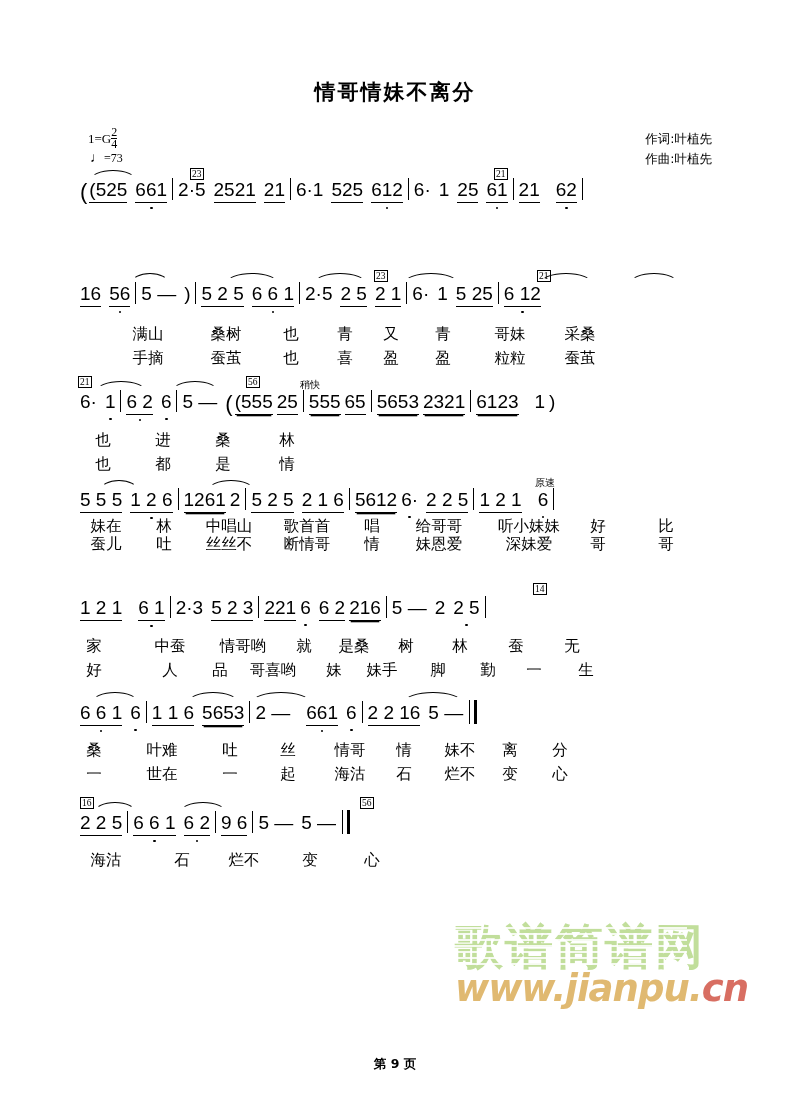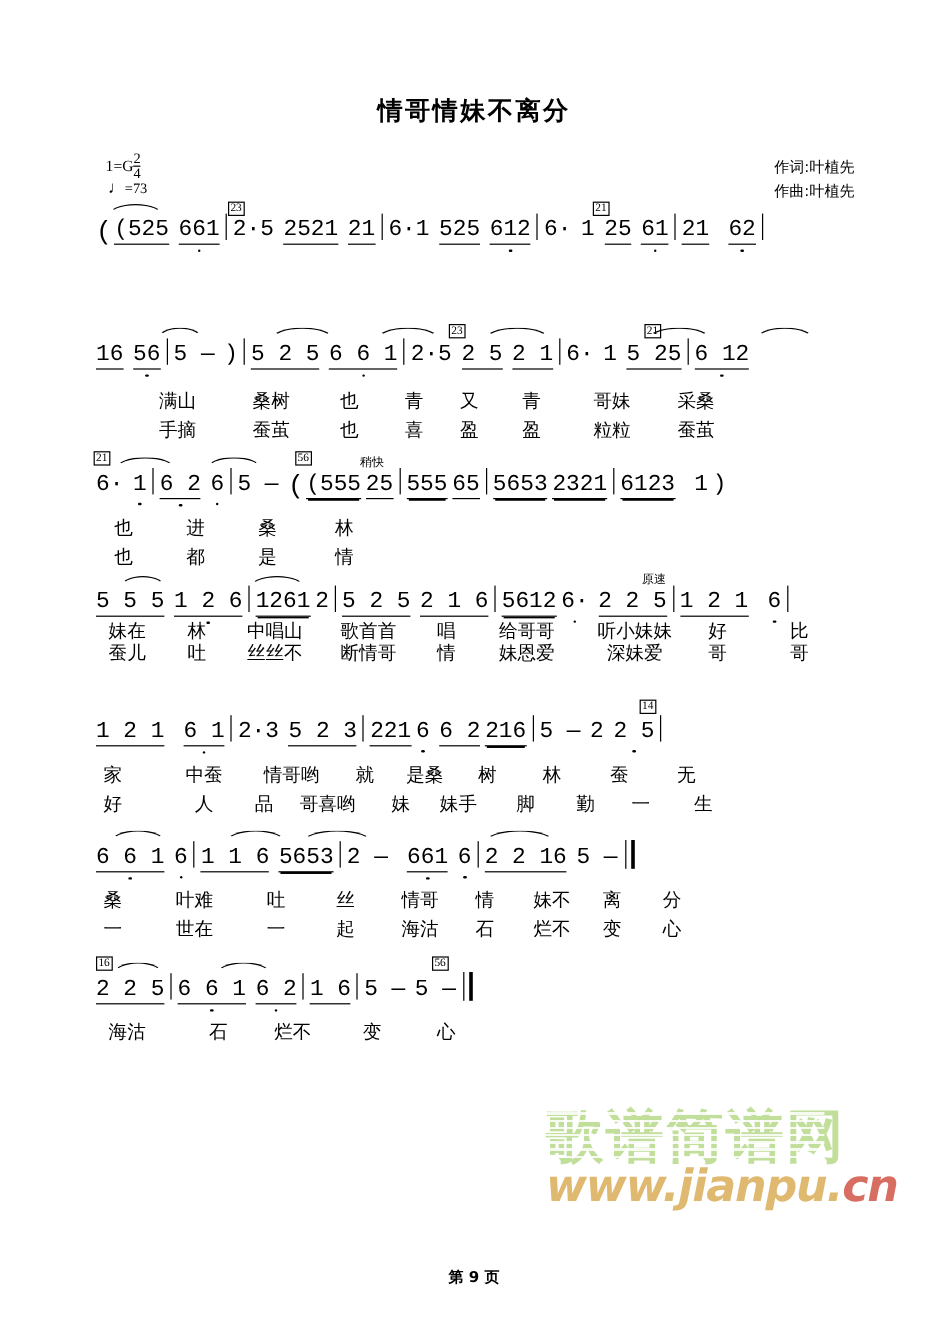--- a/index.html
+++ b/index.html
@@ -85,21 +85,21 @@
     width: 790px;
     height: 44px;
   }
   .notes {
     position: absolute;
     left: 80px;
     top: 0;
     height: 44px;
     white-space: nowrap;
     font-size: 19px;
-    font-family: Liberation Mono, monospace;
+    font-family: Liberation Sans, sans-serif;
   }
   .tok {
     position: relative;
     display: inline-block;
     vertical-align: baseline;
     text-align: center;
   }
   
   .u1 { border-bottom: 1.3px solid #000; padding-bottom: 1px; }
   .u2 {
@@ -347,21 +347,21 @@
       <span class="lyr" style="width:28px; margin-left:0px;">一</span><span class="lyr" style="width:52px; margin-left:28px;">世在</span><span class="lyr" style="width:28px; margin-left:28px;">一</span><span class="lyr" style="width:28px; margin-left:30px;">起</span><span class="lyr" style="width:52px; margin-left:22px;">海沽</span><span class="lyr" style="width:28px; margin-left:14px;">石</span><span class="lyr" style="width:52px; margin-left:16px;">烂不</span><span class="lyr" style="width:28px; margin-left:10px;">变</span><span class="lyr" style="width:28px; margin-left:22px;">心</span>
     </div>
   </div>
 
   <div class="line" style="top:810px;">
     <div class="slur" style="left:94px; top:-8px; width:40px;"></div>
     <div class="slur" style="left:180px; top:-8px; width:44px;"></div>
     <div class="smallnum boxed" style="left:80px; top:-13px;">16</div>
     <div class="smallnum boxed" style="left:360px; top:-13px;">56</div>
     <div class="notes">
-      <span class="tok u1">2 2 5</span><span class="bar"></span><span class="tok u1 dotlow">6 6 1</span><span class="spc"></span><span class="tok u1 dotlow">6 2</span><span class="bar"></span><span class="tok u1">1 6</span><span class="bar"></span><span class="tok">5 —</span><span class="spc"></span><span class="tok">5 —</span><span class="bigbar"></span>
+      <span class="tok u1">2 2 5</span><span class="bar"></span><span class="tok u1 dotlow">6 6 1</span><span class="spc"></span><span class="tok u1 dotlow">6 2</span><span class="bar"></span><span class="tok u1">9 6</span><span class="bar"></span><span class="tok">5 —</span><span class="spc"></span><span class="tok">5 —</span><span class="bigbar"></span>
     </div>
     <div class="lyrics" style="top:40px;">
       <span class="lyr" style="width:52px; margin-left:0px;">海沽</span><span class="lyr" style="width:28px; margin-left:36px;">石</span><span class="lyr" style="width:52px; margin-left:22px;">烂不</span><span class="lyr" style="width:28px; margin-left:26px;">变</span><span class="lyr" style="width:28px; margin-left:34px;">心</span>
     </div>
   </div>
 
   <div class="wm">
     <div class="wm-cn">歌谱简谱网</div>
     <div class="wm-stripes"></div>
     <div class="wm-url"><span>www.jianpu.</span><span class="cn">cn</span></div>

